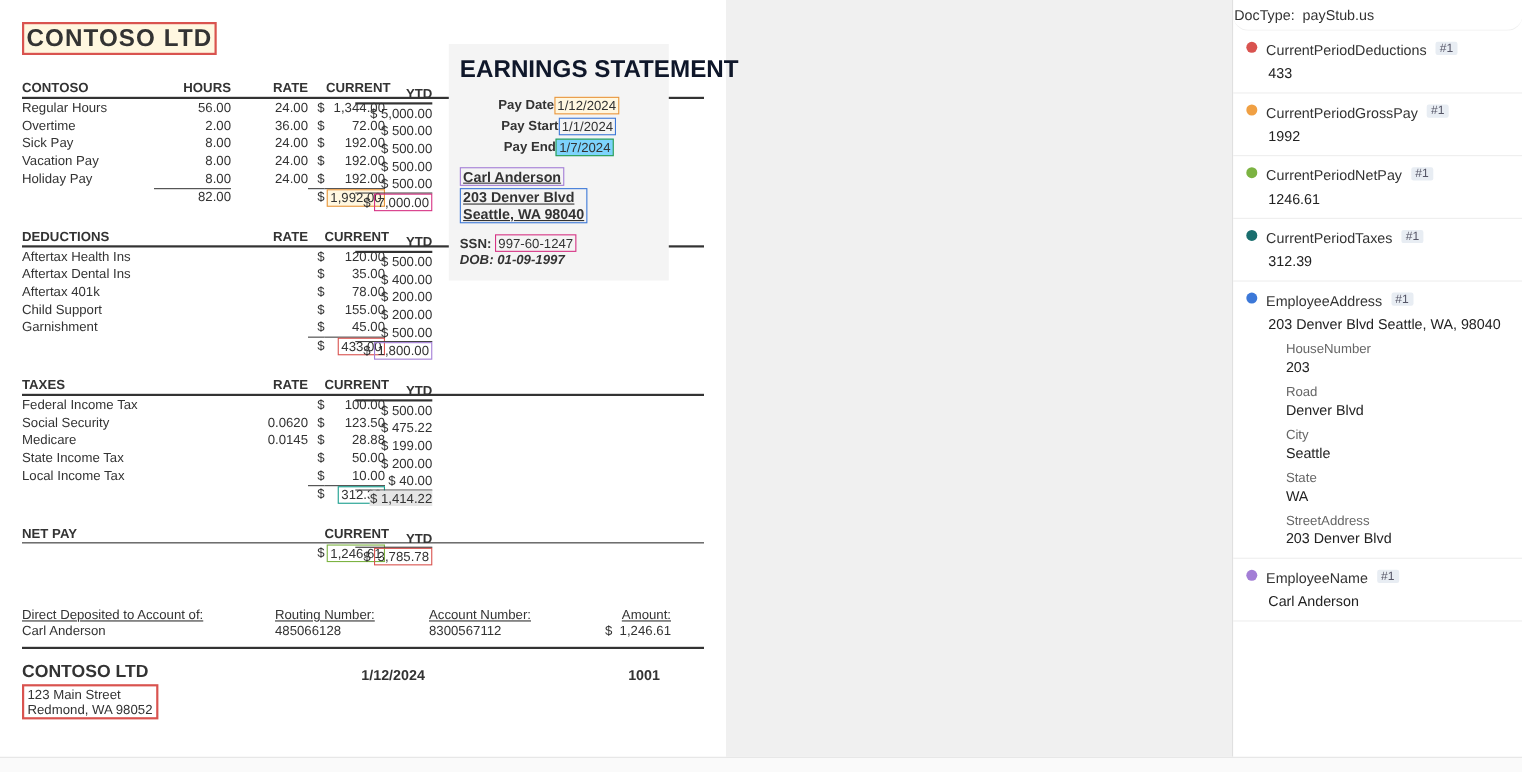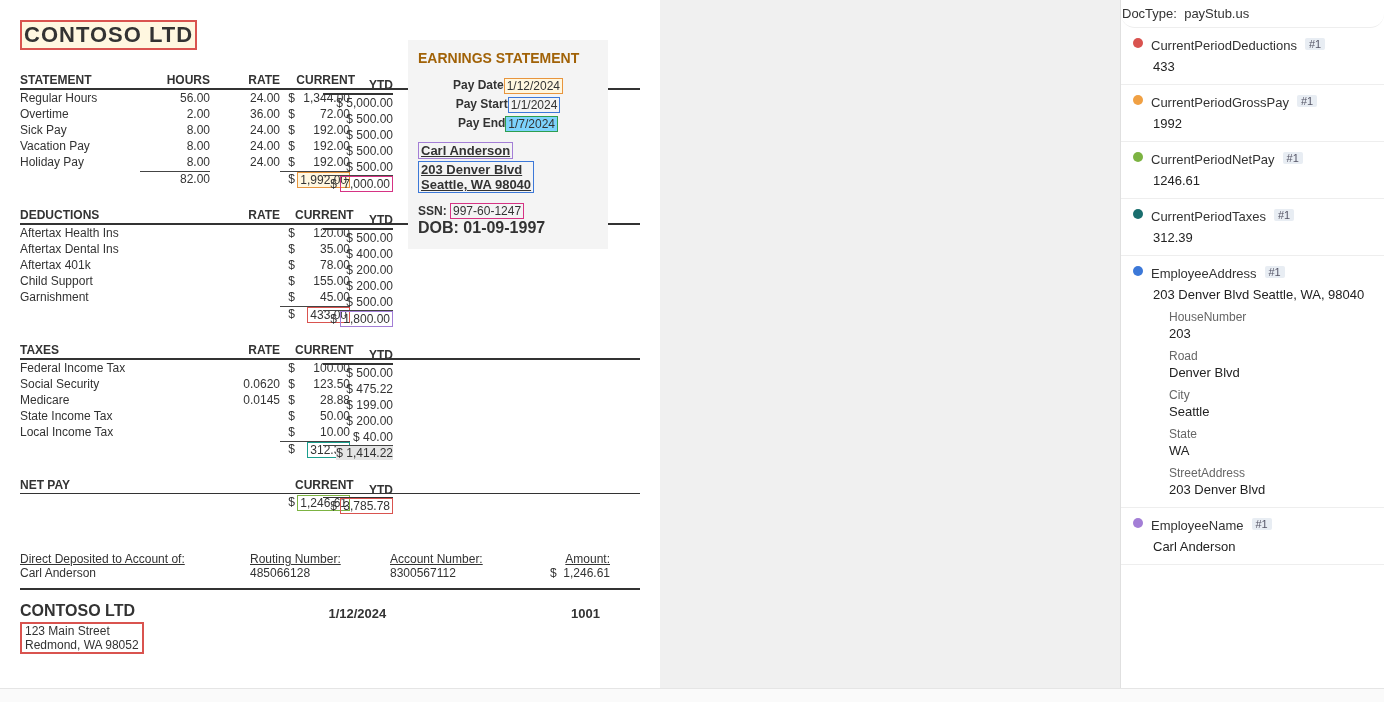--- a/index.html
+++ b/index.html
@@ -49,23 +49,23 @@
   .stmt-box {
     position: absolute;
     left: 408px;
     top: 40px;
     width: 200px;
     background: #f4f4f4;
     padding: 10px 10px 12px 10px;
   }
   .stmt-title {
     font-family: Arial, sans-serif;
-    font-size: 14px;
+    font-size: 22px;
     font-weight: 800;
-    color: #a16207;
+    color: #0f172a;
     margin-bottom: 12px;
     white-space: nowrap;
   }
   .stmt-row { display: flex; justify-content: center; font-size: 12px; margin-bottom: 3px; }
   .stmt-lbl { font-weight: 700; }
   .outline { border: 1.5px solid; padding: 0 2px; display:inline-block; }
   .o-orange { border-color: #e8953d; background:#fff7e0; }
   .o-blue   { border-color: #3c78d8; }
   .o-green  { border-color: #2e9e4f; background:#7dd3fc; }
   .o-purple { border-color: #a37ed6; }
@@ -122,21 +122,21 @@
 </head>
 <body>
 
 <div class="main-content">
   <div class="doc-area">
     <div class="company-title">CONTOSO LTD</div>
 
     
     <div class="section">
       <div class="row hdr section-header">
-        <div class="c-l">STATEMENT</div>
+        <div class="c-l">CONTOSO</div>
         <div class="c-r">HOURS</div>
         <div></div>
         <div class="c-r">RATE</div>
         <div></div>
         <div class="c-r" style="grid-column:span 1;">
           <span style="display:inline-block;width:60px;text-align:right">CURRENT</span>
         </div>
       </div>
       <div id="earnings-body">
           <div class="row">
@@ -377,21 +377,21 @@
       <div class="stmt-row">
           <span class="stmt-lbl">Pay End</span>
           <span class="outline o-green">1/7/2024</span>
         </div>
       <div style="margin-top:10px;"><span class="outline o-purple name-bold">Carl Anderson</span></div>
       <div class="outline o-blue" style="margin-top:2px;display:inline-block;">
         <div class="name-bold">203 Denver Blvd</div>
         <div class="name-bold">Seattle, WA 98040</div>
       </div>
       <div style="margin-top:10px;font-size:12px;"><span class="stmt-lbl">SSN:</span> <span class="outline o-magenta">997-60-1247</span></div>
-      <div style="font-size:16px;" class="stmt-lbl">DOB: 01-09-1997</div>
+      <div style="font-size:12px;font-style:italic;" class="stmt-lbl">DOB: 01-09-1997</div>
     </div>
 
     
     <div style="position:absolute; left:323px; top:78px; width:70px; font-size:12px;">
       <div class="hdr c-r section-header">YTD</div>
       <div id="earn-ytd">
           <div class="c-r" style="padding: 1px 0px;">$  5,000.00</div>
           <div class="c-r" style="padding: 1px 0px;">$  500.00</div>
           <div class="c-r" style="padding: 1px 0px;">$  500.00</div>
           <div class="c-r" style="padding: 1px 0px;">$  500.00</div>

